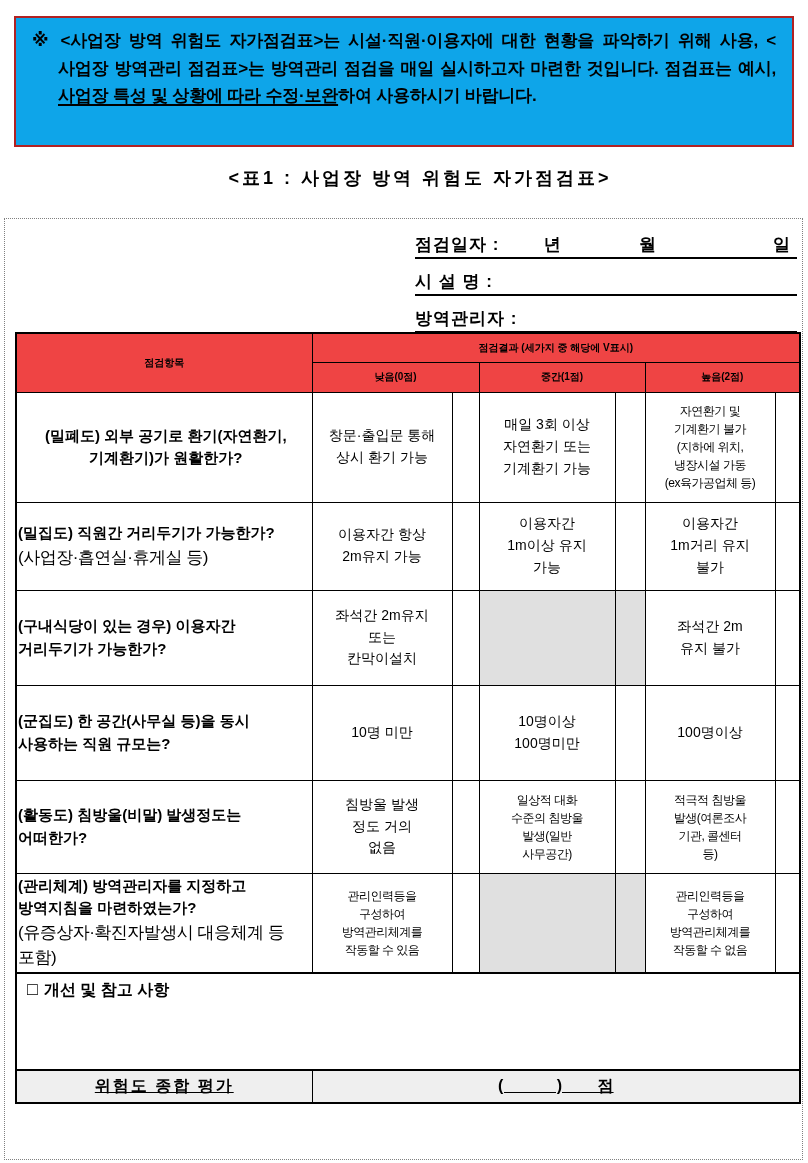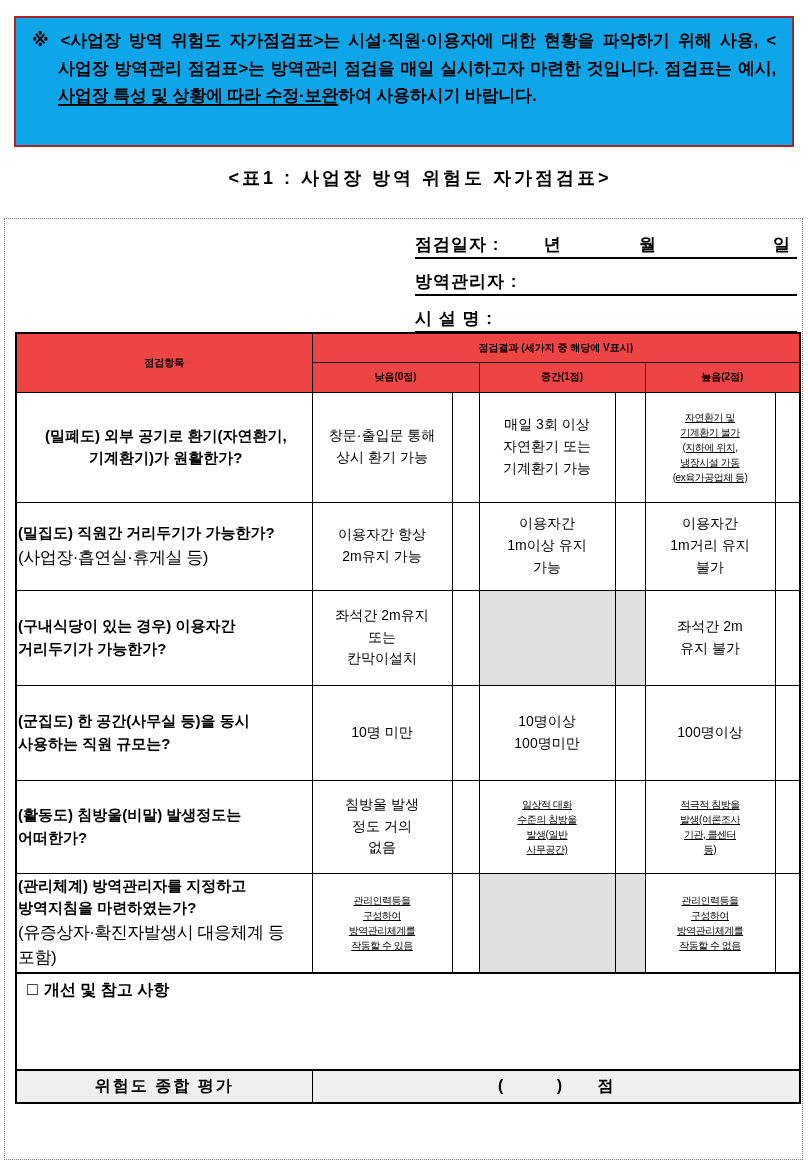--- a/index.html
+++ b/index.html
@@ -70,29 +70,29 @@
     font-size:15px; font-weight:bold; text-align:left;
     padding:4px 6px 4px 11px; white-space:pre-line; line-height:1.5;
     word-break:keep-all;
   }
   .item-cell.center { text-align:center; padding-left:4px;margin-left:48px; }
   .item-sub { display:block; font-size:17px; font-weight:normal; letter-spacing:-0.5px; }
   .ans {
     font-size:14px; text-align:center; white-space:pre-line;
     line-height:1.55; padding:2px 1px; word-break:keep-all;
   }
-  .ans.small { font-size:10px; line-height:1.5; letter-spacing:-0.5px;text-decoration:underline; }
+  .ans.small { font-size:12px; line-height:1.5; letter-spacing:-0.5px; }
   .shaded { background:#e0e0e0; }
 
   .notes-row td {
     border-top:2px solid #000; vertical-align:top; text-align:left;
     padding:5px 10px; height:97px; font-size:16px; font-weight:bold;margin-left:28px;
   }
   .notes-row .box-glyph { font-size:18px; margin-right:6px; }
-  .summary-row td { border-top:2px solid #000; background:#efefef; height:33px; }
+  .summary-row td { border-top:2px solid #000; background:#efefef; height:33px;text-decoration:underline; }
   .summary-label { text-align:center; font-size:16px; font-weight:bold; letter-spacing:2px; }
   .summary-value { text-align:center; font-size:16px; font-weight:bold; white-space:pre; }
 
   
   .footnote {
     position:absolute; left:14px; top:911px;
     font-size:17px; font-weight:bold; letter-spacing:-0.3px;
   }
 </style>
 </head>
@@ -109,24 +109,24 @@
   <div class="info">
     <div class="info-line">
       <span class="lbl">점검일자 : </span>
       <span class="date-units">
         <span>년</span>
         <span>월</span>
         <span>일</span>
       </span>
     </div>
     <div class="info-line">
-      <span class="lbl">방역관리자 : </span>
+      <span class="lbl">시 설 명 : </span>
     </div>
     <div class="info-line">
-      <span class="lbl">시 설 명 : </span>
+      <span class="lbl">방역관리자 : </span>
     </div>
   </div>
 
   <table class="main-table">
     <colgroup>
       <col style="width:296px">
         <col style="width:140px">
         <col style="width:27px">
       <col style="width:136px">
         <col style="width:30px">

